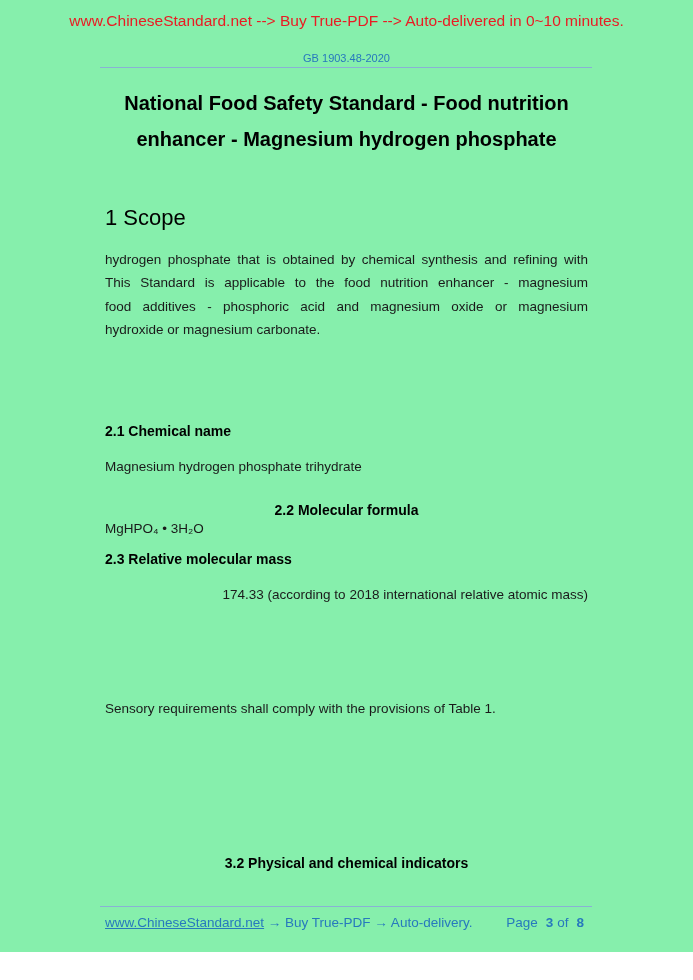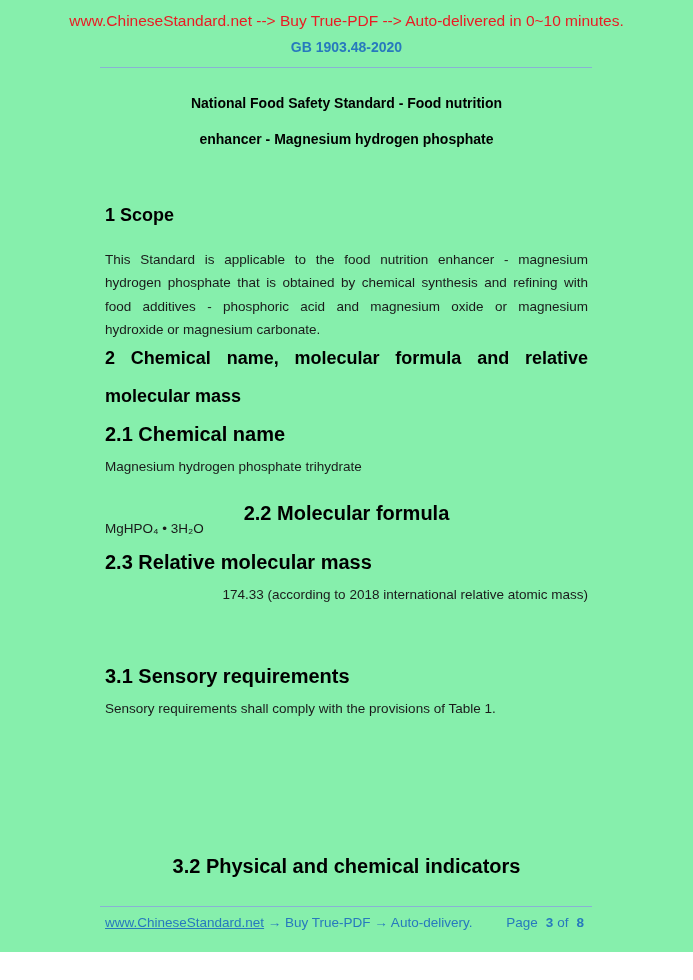--- a/index.html
+++ b/index.html
@@ -15,30 +15,30 @@
     background:#86efac;
     font-family:"Liberation Sans","DejaVu Sans",sans-serif;
     color:var(--ink);
     overflow:hidden;
   }
   .abs{position:absolute;}
   .center{left:0;width:693px;text-align:center;}
   .content{left:105px;width:483px;}
 
   .promo{top:12px;font-size:15.5px;color:var(--red);letter-spacing:0;}
-  .gb-code{top:39px;font-size:14px;color:var(--blue);font-weight:bold;}
+  .gb-code{top:52px;font-size:11px;color:var(--blue);}
   .rule{left:100px;width:492px;height:1px;background:var(--rule);}
   .rule-top{top:67px;}
   .rule-bottom{top:906px;}
 
-  .doc-title{top:85px;font-weight:bold;font-size:14px;line-height:36px;text-align:center;color:#000;}
+  .doc-title{top:85px;font-weight:bold;font-size:20px;line-height:36px;text-align:center;color:#000;}
 
-  .h1{font-weight:bold;font-size:18px;color:#000;white-space:nowrap;}
+  .h1{font-weight:normal;font-size:22px;color:#000;white-space:nowrap;}
   .h1-wrap{line-height:37.5px;white-space:normal;}
-  .h2{font-weight:bold;font-size:20px;color:#000;white-space:nowrap;}
+  .h2{font-weight:bold;font-size:14px;color:#000;white-space:nowrap;}
   .body-line{font-size:13.5px;line-height:23.4px;color:var(--ink);}
   .just{text-align:justify;text-align-last:justify;}
 
   .s1-heading{top:205px;}
   .scope-body{top:248px;}
   .s2-heading{top:340px;}
   .s21-heading{top:423px;}
   .s21-body{top:455px;}
   .s22-heading{top:502px;text-align:center;}
   .s22-body{top:517px;}
@@ -68,42 +68,37 @@
   <div class="abs rule rule-top"></div>
 
   <div class="abs content doc-title">
     <div>National Food Safety Standard - Food nutrition</div>
     <div>enhancer - Magnesium hydrogen phosphate</div>
   </div>
 
   <div class="abs content h1 s1-heading">1 Scope</div>
 
   <div class="abs content scope-body">
+    <div class="body-line just">hydrogen phosphate that is obtained by chemical synthesis and refining with</div>
     <div class="body-line just">This Standard is applicable to the food nutrition enhancer - magnesium</div>
-    <div class="body-line just">hydrogen phosphate that is obtained by chemical synthesis and refining with</div>
     <div class="body-line just">food additives - phosphoric acid and magnesium oxide or magnesium</div>
     <div class="body-line">hydroxide or magnesium carbonate.</div>
   </div>
 
-  <div class="abs content h1 h1-wrap s2-heading">
-    <div class="just">2 Chemical name, molecular formula and relative</div>
-    <div>molecular mass</div>
-  </div>
 
   <div class="abs content h2 s21-heading">2.1 Chemical name</div>
   <div class="abs content body-line s21-body">Magnesium hydrogen phosphate trihydrate</div>
 
   <div class="abs content h2 s22-heading">2.2 Molecular formula</div>
   <div class="abs content body-line s22-body">MgHPO₄ • 3H₂O</div>
 
   <div class="abs content h2 s23-heading">2.3 Relative molecular mass</div>
   <div class="abs content body-line s23-body">174.33 (according to 2018 international relative atomic mass)</div>
 
 
-  <div class="abs content h2 s31-heading">3.1 Sensory requirements</div>
   <div class="abs content body-line s31-body">Sensory requirements shall comply with the provisions of Table 1.</div>
 
   <div class="abs content h2 s32-heading">3.2 Physical and chemical indicators</div>
 
   <div class="abs rule rule-bottom"></div>
 
   <div class="abs content footer-row">
     <span>
       <span class="footer-link">www.ChineseStandard.net</span><span> → Buy True-PDF → Auto-delivery.</span>
     </span>

